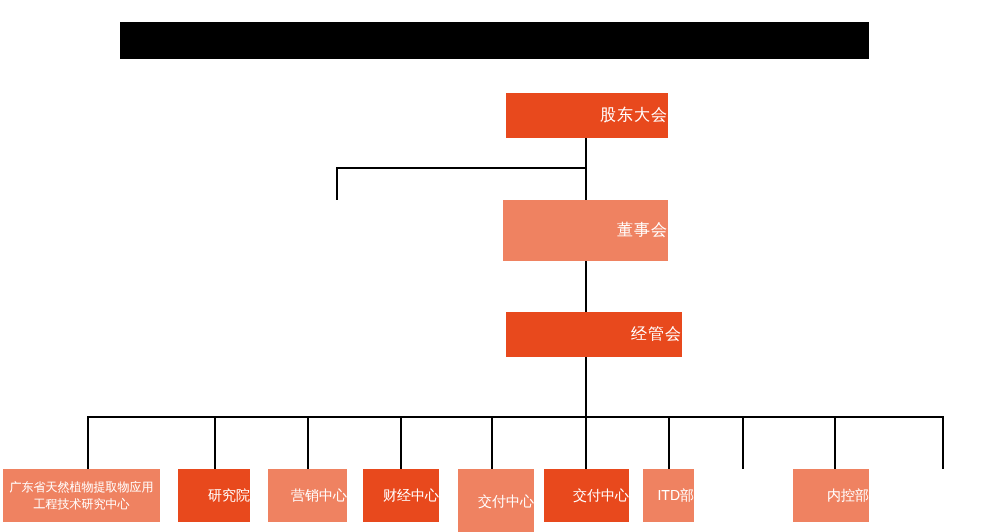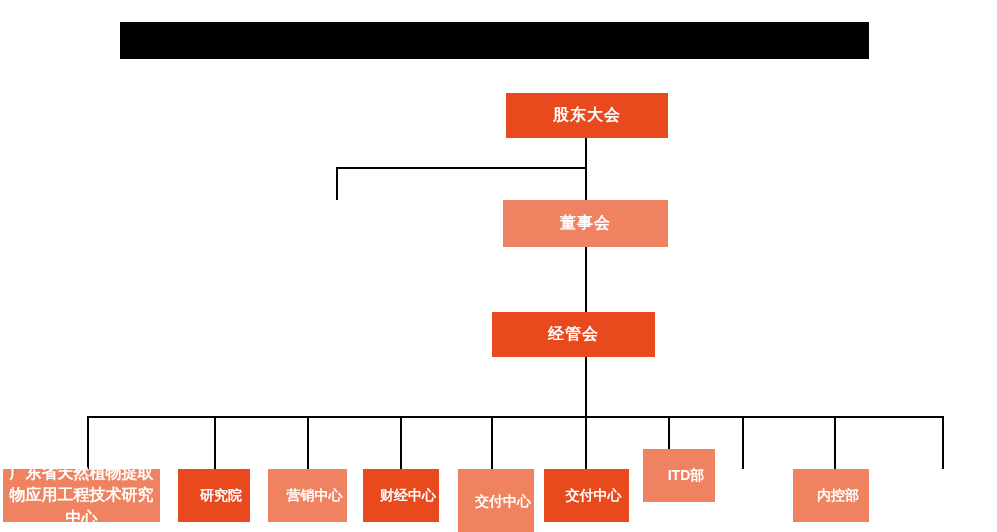--- a/index.html
+++ b/index.html
@@ -23,36 +23,36 @@
     overflow:hidden;
   }
   .redacted-bar{
     position:absolute;
     background:var(--redacted);
   }
   .node{
     position:absolute;
     display:flex;
     align-items:center;
-    justify-content:center;
+    justify-content:flex-end;
     color:var(--node-text);
-    font-weight:bold;
+    font-weight:normal;
     font-size:16px;
     letter-spacing:1px;
     text-align:center;
   }
   .node[data-variant="dark"]{background:var(--primary);}
   .node[data-variant="light"]{background:var(--secondary);}
   .dept{
     font-size:14px;
     letter-spacing:0;
     padding-left:14px;
   }
   .dept-long{
-    font-size:16px;
+    font-size:12px;
     line-height:1.4;
     padding:2px 5px;
   }
   .cline{
     position:absolute;
     background:var(--line);
   }
 </style>
 </head>
 <body>
@@ -76,25 +76,25 @@
   <div class="cline" style="left:668px;top:416px;width:2px;height:53px"></div>
   <div class="cline" style="left:742px;top:416px;width:2px;height:53px"></div>
   <div class="cline" style="left:834px;top:416px;width:2px;height:53px"></div>
   <div class="cline" style="left:942px;top:416px;width:2px;height:53px"></div>
 
   <div class="node" style="left:506px;top:93px;width:162px;height:45px" data-variant="dark">
     <span>股东大会</span>
   </div>
 
 
-  <div class="node" style="left:503px;top:200px;width:165px;height:47px" data-variant="light">
+  <div class="node" style="left:503px;top:200px;width:165px;height:61px" data-variant="light">
     <span>董事会</span>
   </div>
 
-  <div class="node" style="left:492px;top:312px;width:163px;height:45px" data-variant="dark">
+  <div class="node" style="left:506px;top:312px;width:176px;height:45px" data-variant="dark">
     <span>经管会</span>
   </div>
 
   <div class="node dept dept-long" style="left:3px;top:469px;width:157px;height:53px" data-variant="light">
     <span>广东省天然植物提取物应用工程技术研究中心</span>
   </div>
 
   <div class="node dept" style="left:178px;top:469px;width:72px;height:53px" data-variant="dark">
     <span>研究院</span>
   </div>
@@ -108,21 +108,21 @@
   </div>
 
   <div class="node dept" style="left:458px;top:469px;width:76px;height:65px" data-variant="light">
     <span>交付中心</span>
   </div>
 
   <div class="node dept" style="left:544px;top:469px;width:85px;height:53px" data-variant="dark">
     <span>交付中心</span>
   </div>
 
-  <div class="node dept" style="left:643px;top:449px;width:72px;height:53px" data-variant="light">
+  <div class="node dept" style="left:643px;top:469px;width:51px;height:53px" data-variant="light">
     <span>ITD部</span>
   </div>
 
 
   <div class="node dept" style="left:793px;top:469px;width:76px;height:53px" data-variant="light">
     <span>内控部</span>
   </div>
 
 
 </div>

